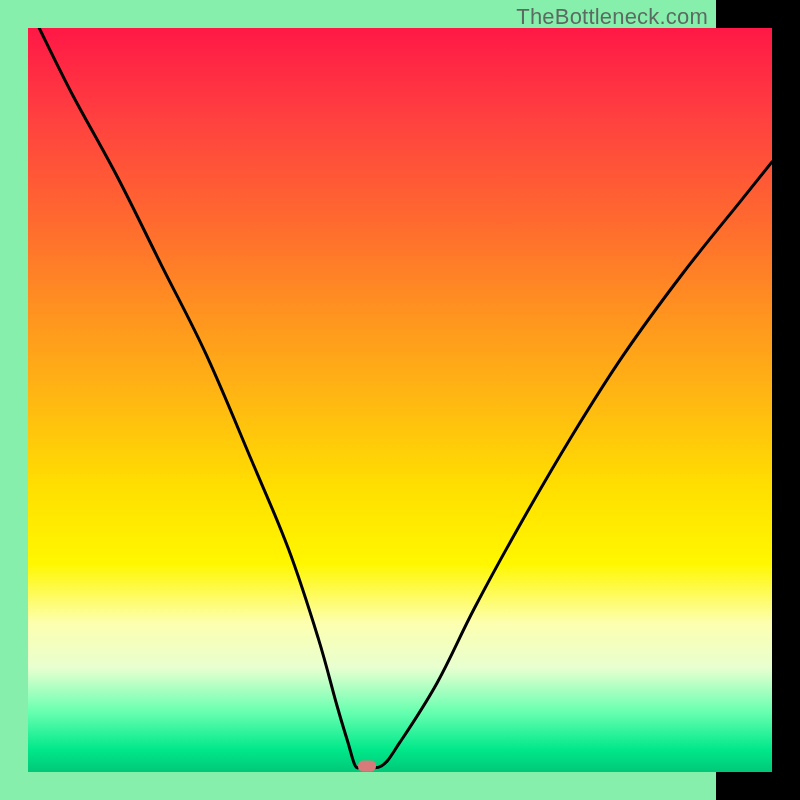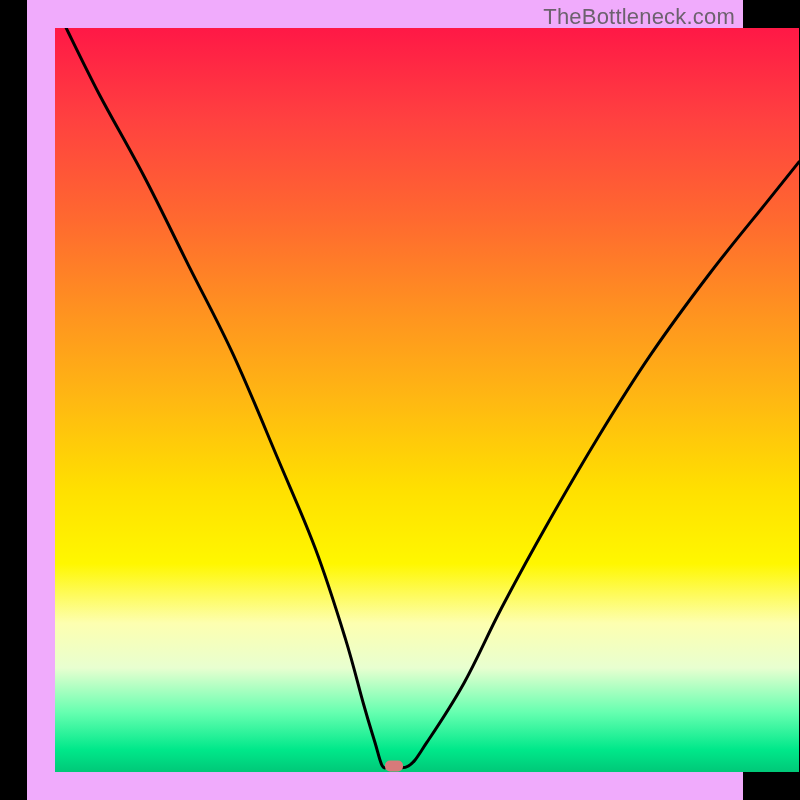--- a/index.html
+++ b/index.html
@@ -8,22 +8,21 @@
     width: 800px;
     height: 800px;
     overflow: hidden;
     background: #000;
     font-family: Arial, Helvetica, sans-serif;
   }
   .frame {
     position: relative;
     width: 716px;
     height: 800px;
-    background: #f0abfc;
-    margin-left: 27px;
+    background: #86efac;
   }
   .plot {
     position: absolute;
     left: 28px;
     top: 28px;
     width: 744px;
     height: 744px;
     background: linear-gradient(
       to bottom,
       #ff1846 0%,

